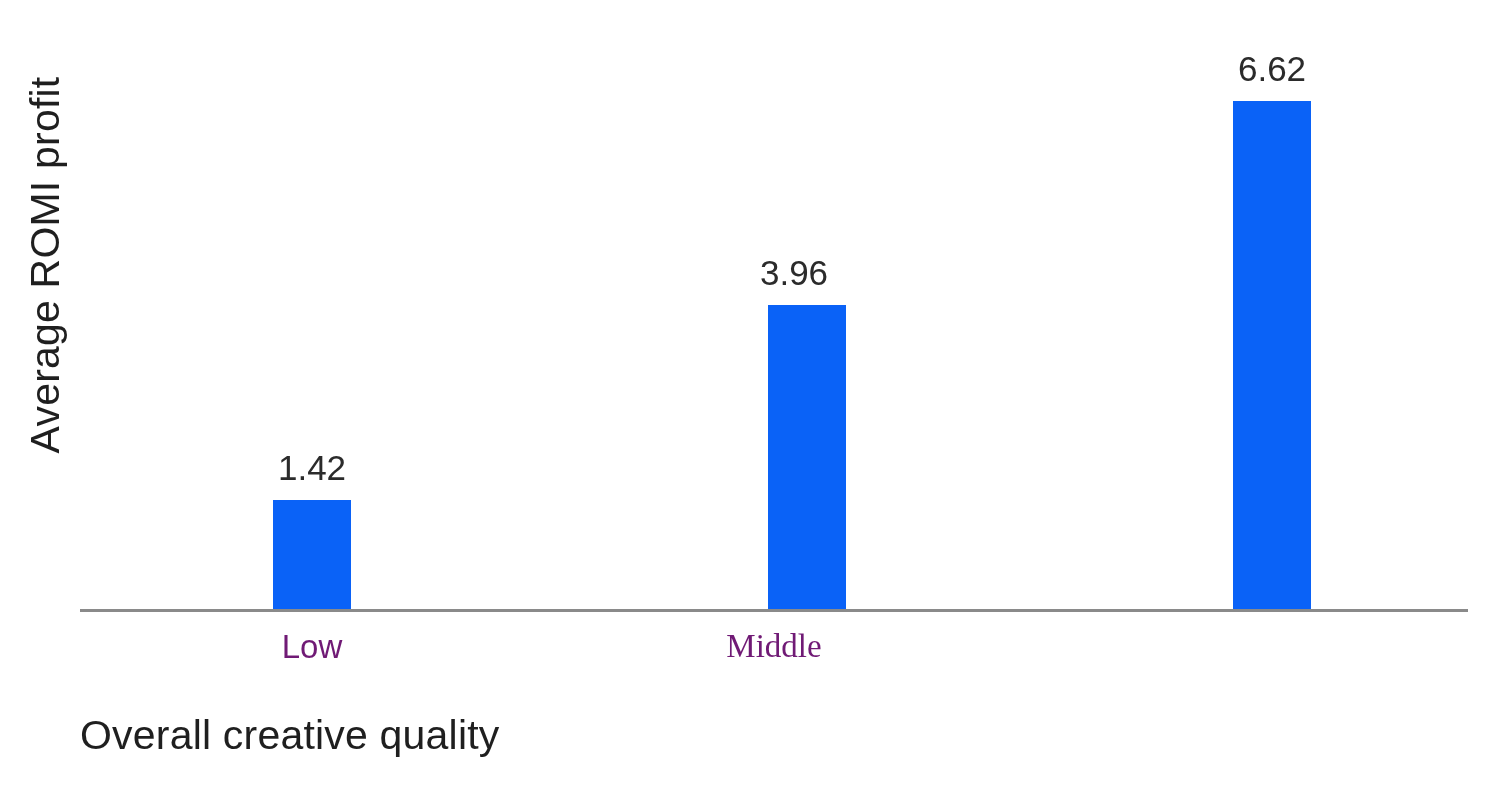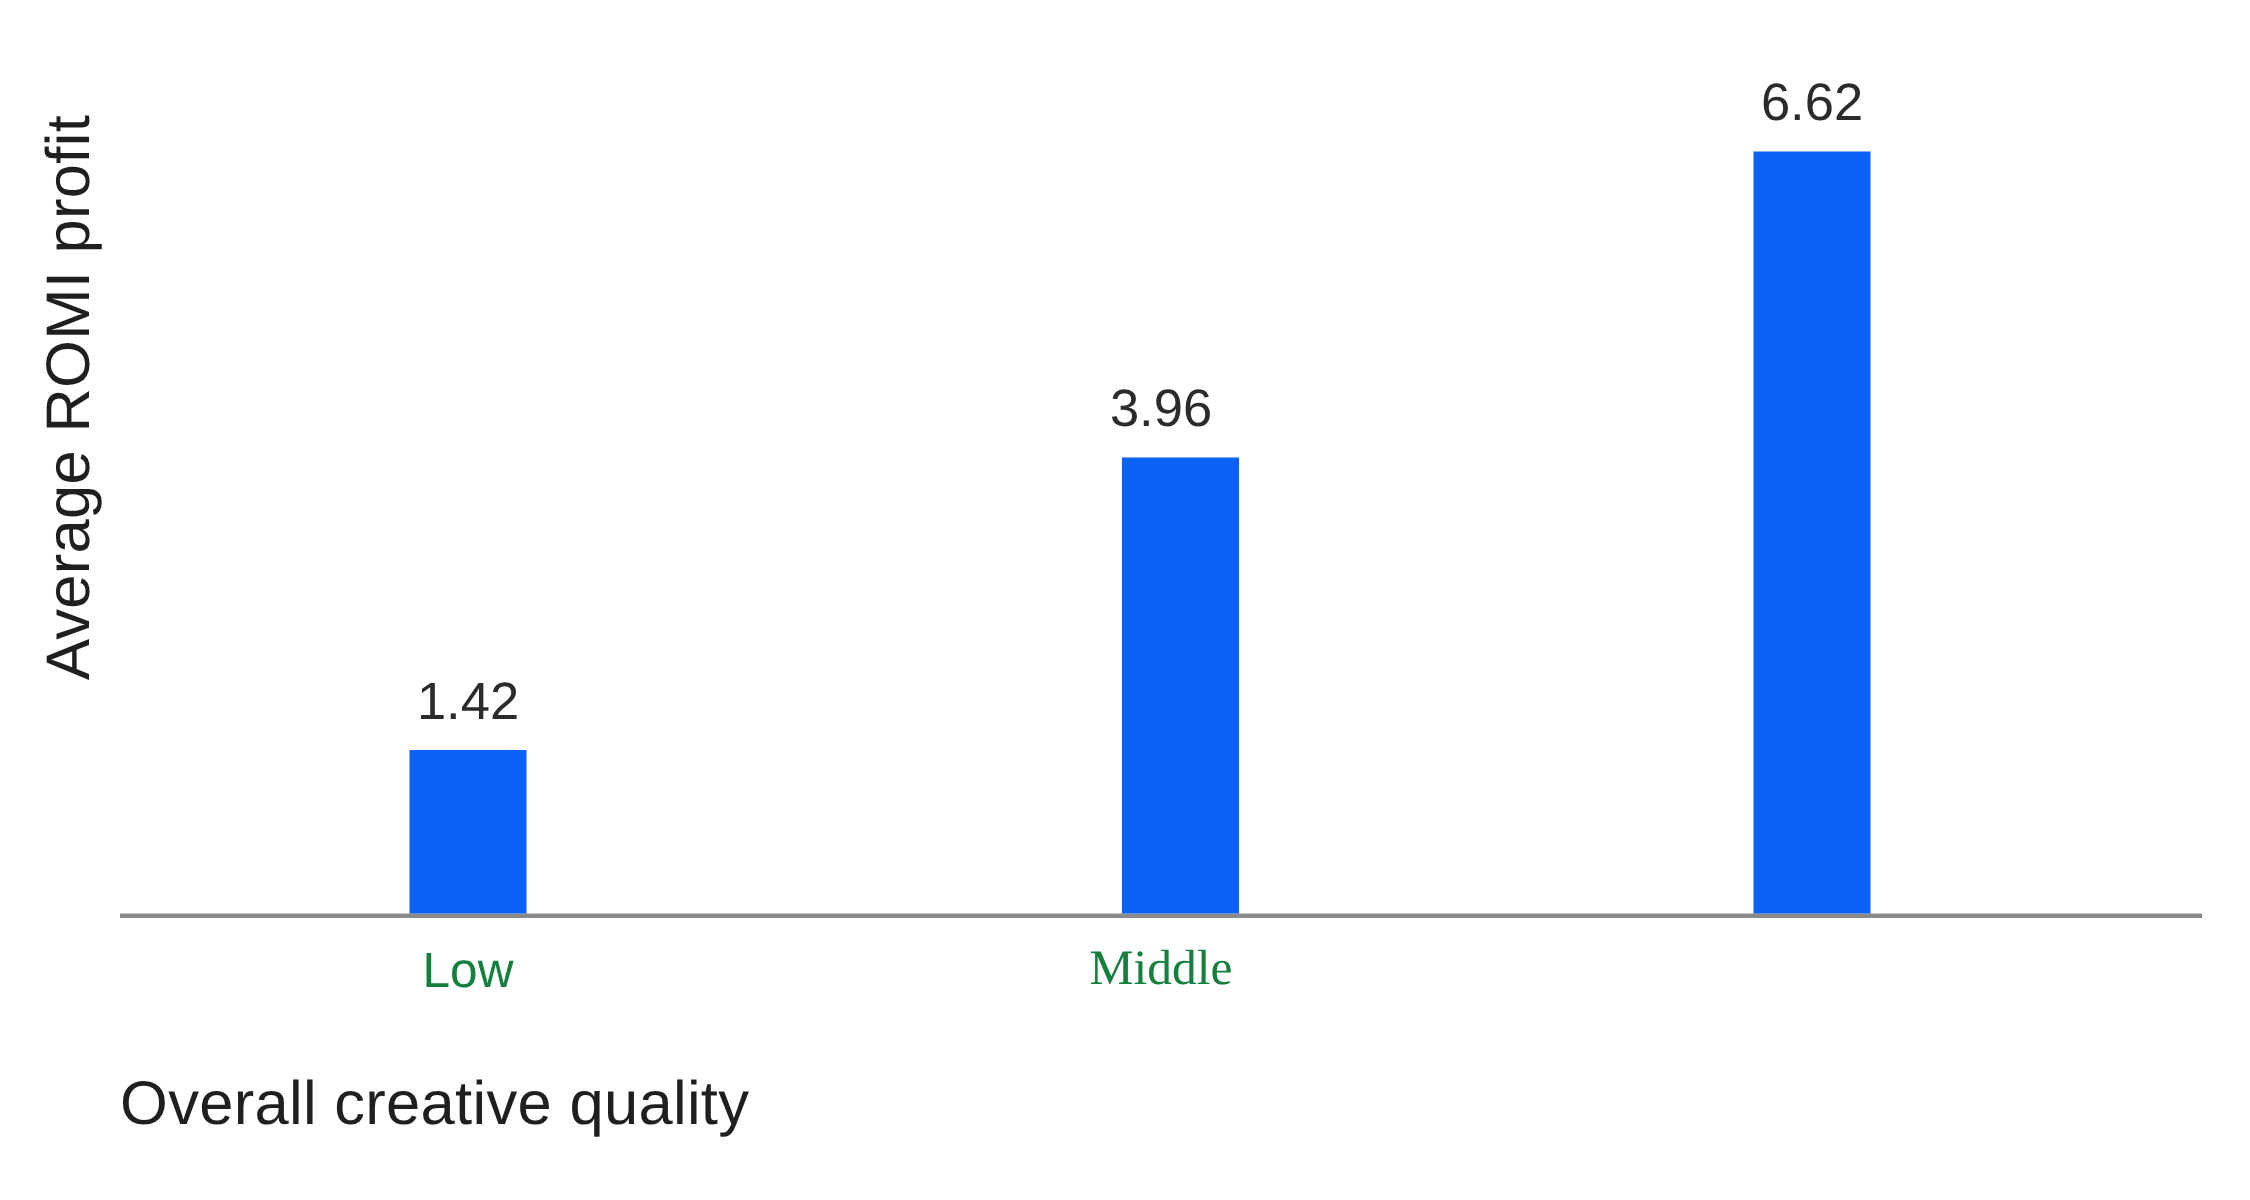--- a/index.html
+++ b/index.html
@@ -100,21 +100,21 @@
     height: 60px;
   }
   .category-label {
     position: absolute;
     top: 0;
     width: 260px;
     margin-left: -130px;
     text-align: center;
     font-size: 33px;
     font-weight: 400;
-    color: #15803d;
+    color: #701a75;
     white-space: nowrap;
   }
 
   
   .x-axis-title {
     position: absolute;
     left: 80px;
     top: 712px;
     width: 1388px;
     font-size: 41px;
@@ -135,26 +135,26 @@
 
     <div class="axis-line" style="background: rgb(138, 138, 138);"></div>
 
     <div class="bars-layer">
 
       <div class="bar-group" style="left:232px;">
         <div class="bar-value" style="bottom: 121px; color: rgb(43, 43, 43);">1.42</div>
         <div class="bar-rect" style="height: 109px; background: rgb(10, 98, 247);"></div>
       </div>
 
-      <div class="bar-group" style="left:694px;padding-left:13px;">
+      <div class="bar-group" style="left:714px;padding-left:13px;">
         <div class="bar-value" style="bottom: 316px; color: rgb(43, 43, 43);">3.96</div>
         <div class="bar-rect" style="height: 304px; background: rgb(10, 98, 247);"></div>
       </div>
 
-      <div class="bar-group" style="left:1128px;border-radius:17px;">
+      <div class="bar-group" style="left:1192px;border-radius:17px;">
         <div class="bar-value" style="bottom: 520px; color: rgb(43, 43, 43);">6.62</div>
         <div class="bar-rect" style="height: 508px; background: rgb(10, 98, 247);"></div>
       </div>
 
     </div>
   </div>
 
   <div class="category-labels">
     <div class="category-label" style="left:232px;">Low</div>
     <div class="category-label" style="left:694px;font-family:Liberation Serif, serif;">Middle</div>

